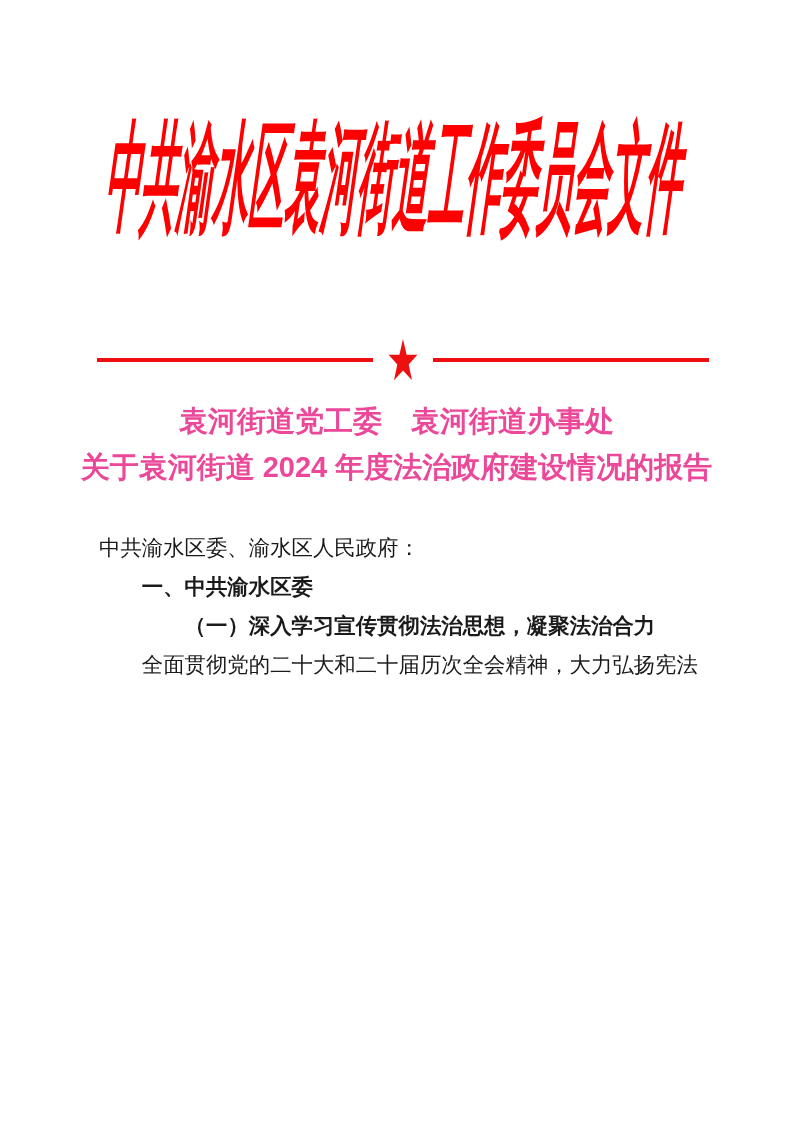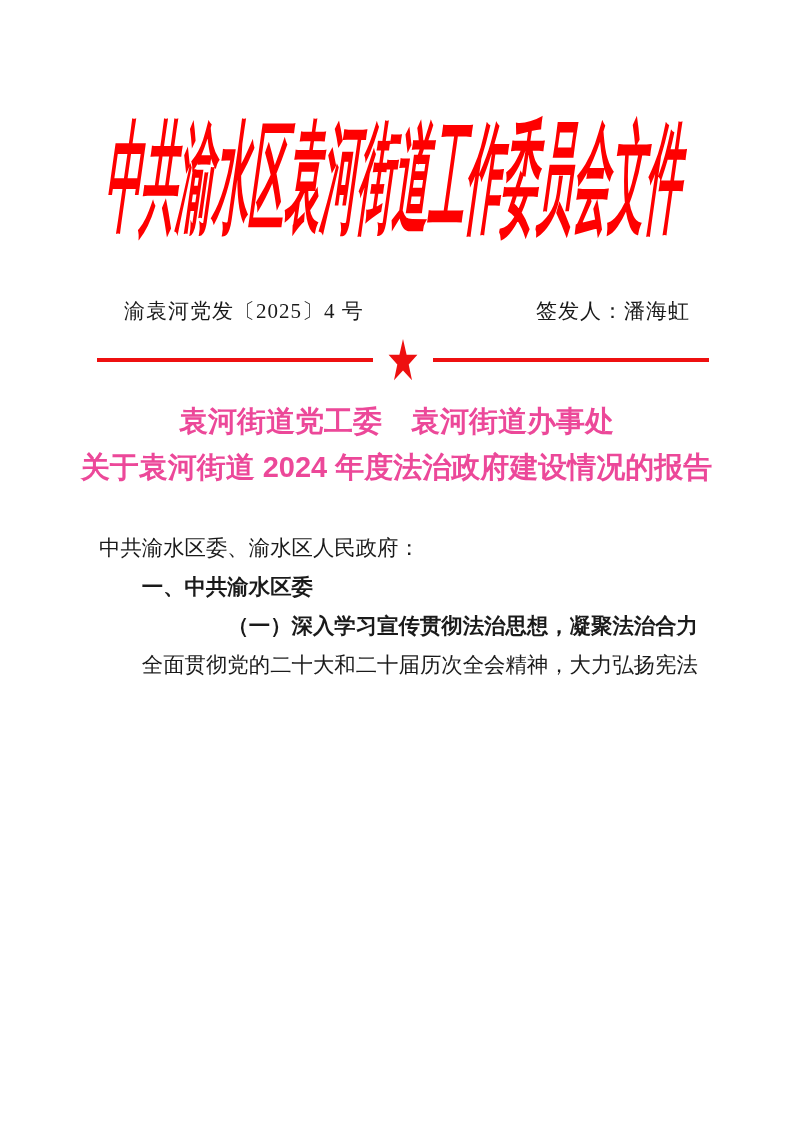--- a/index.html
+++ b/index.html
@@ -93,36 +93,32 @@
   .indent { text-indent: 2em; }
   .h-sans {
     font-weight: bold;
     font-family: "Liberation Sans", sans-serif;
     text-indent: 2em;
     text-align: left;
   }
   .h-kai {
     font-weight: bold;
     text-indent: 2em;
-    text-align: right;
+    text-align: center;
   }
 </style>
 </head>
 <body>
 
 <div class="page">
 
   <div class="banner">
     <div class="banner-text">中共渝水区袁河街道工作委员会文件</div>
   </div>
 
-  <div class="docnum-row">
-    <span class="docnum-left">渝袁河党发〔2025〕4 号</span>
-    <span class="docnum-right">签发人：潘海虹</span>
-  </div>
 
   <div class="rule-row">
     <div class="rule-bar"></div>
     <div class="star">
       <svg viewBox="0 0 100 100" preserveAspectRatio="none" aria-hidden="true">
         <polygon points="50,2 62,38 98,38 69,60 80,96 50,74 20,96 31,60 2,38 38,38"></polygon>
       </svg>
     </div>
     <div class="rule-bar"></div>
   </div>

